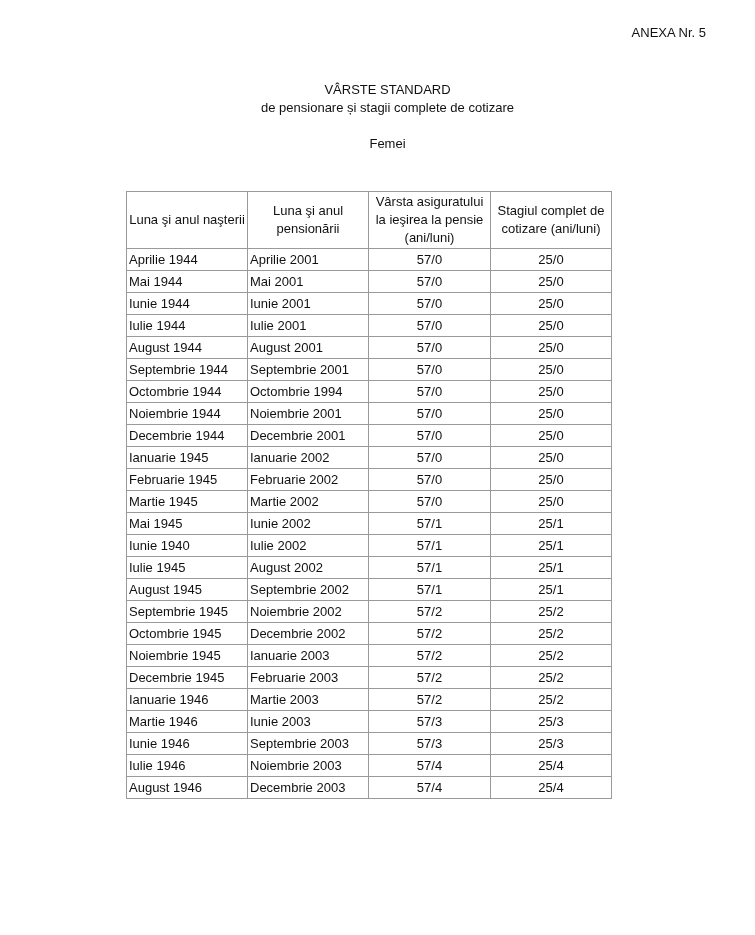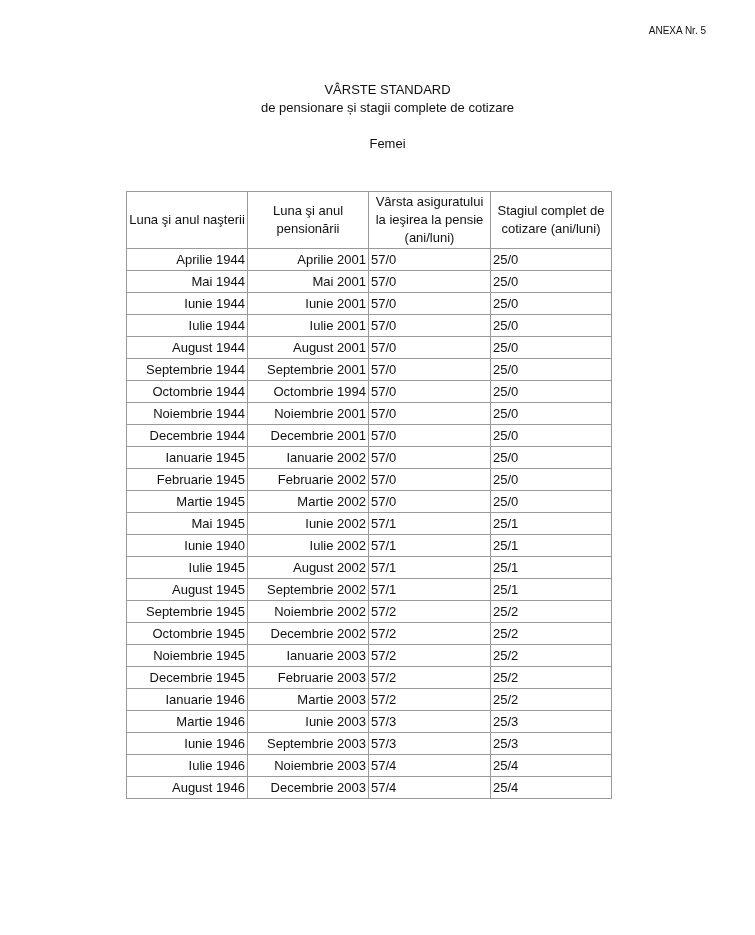--- a/index.html
+++ b/index.html
@@ -12,21 +12,21 @@
       height: 935px;
       position: relative;
       overflow: hidden;
       font-family: "Liberation Sans", sans-serif;
       color: #111111;
     }
     .anexa {
       position: absolute;
       top: 25px;
       right: 49px;
-      font-size: 10px;
+      font-size: 13px;
       letter-spacing: 0;
     }
     .title-block {
       position: absolute;
       top: 81px;
       left: 0;
       width: 775px;
       text-align: center;
       font-size: 13px;
       line-height: 18px;
@@ -60,22 +60,22 @@
       vertical-align: middle;
       height: 56px;
       line-height: 18px;
       white-space: normal;
       padding: 0 1px;
     }
     table.pension td {
       height: 21px;
       line-height: 21px;
     }
-    table.pension td.c { }
-    table.pension td.l { text-align: right; }
+    table.pension td.c { text-align: center; }
+    table.pension td.l { text-align: left; }
     col.c1 { width: 121px; }
     col.c2 { width: 121px; }
     col.c3 { width: 122px; }
     col.c4 { width: 121px; }
   </style>
 </head>
 <body>
 
 <div class="anexa">ANEXA Nr. 5</div>
 

